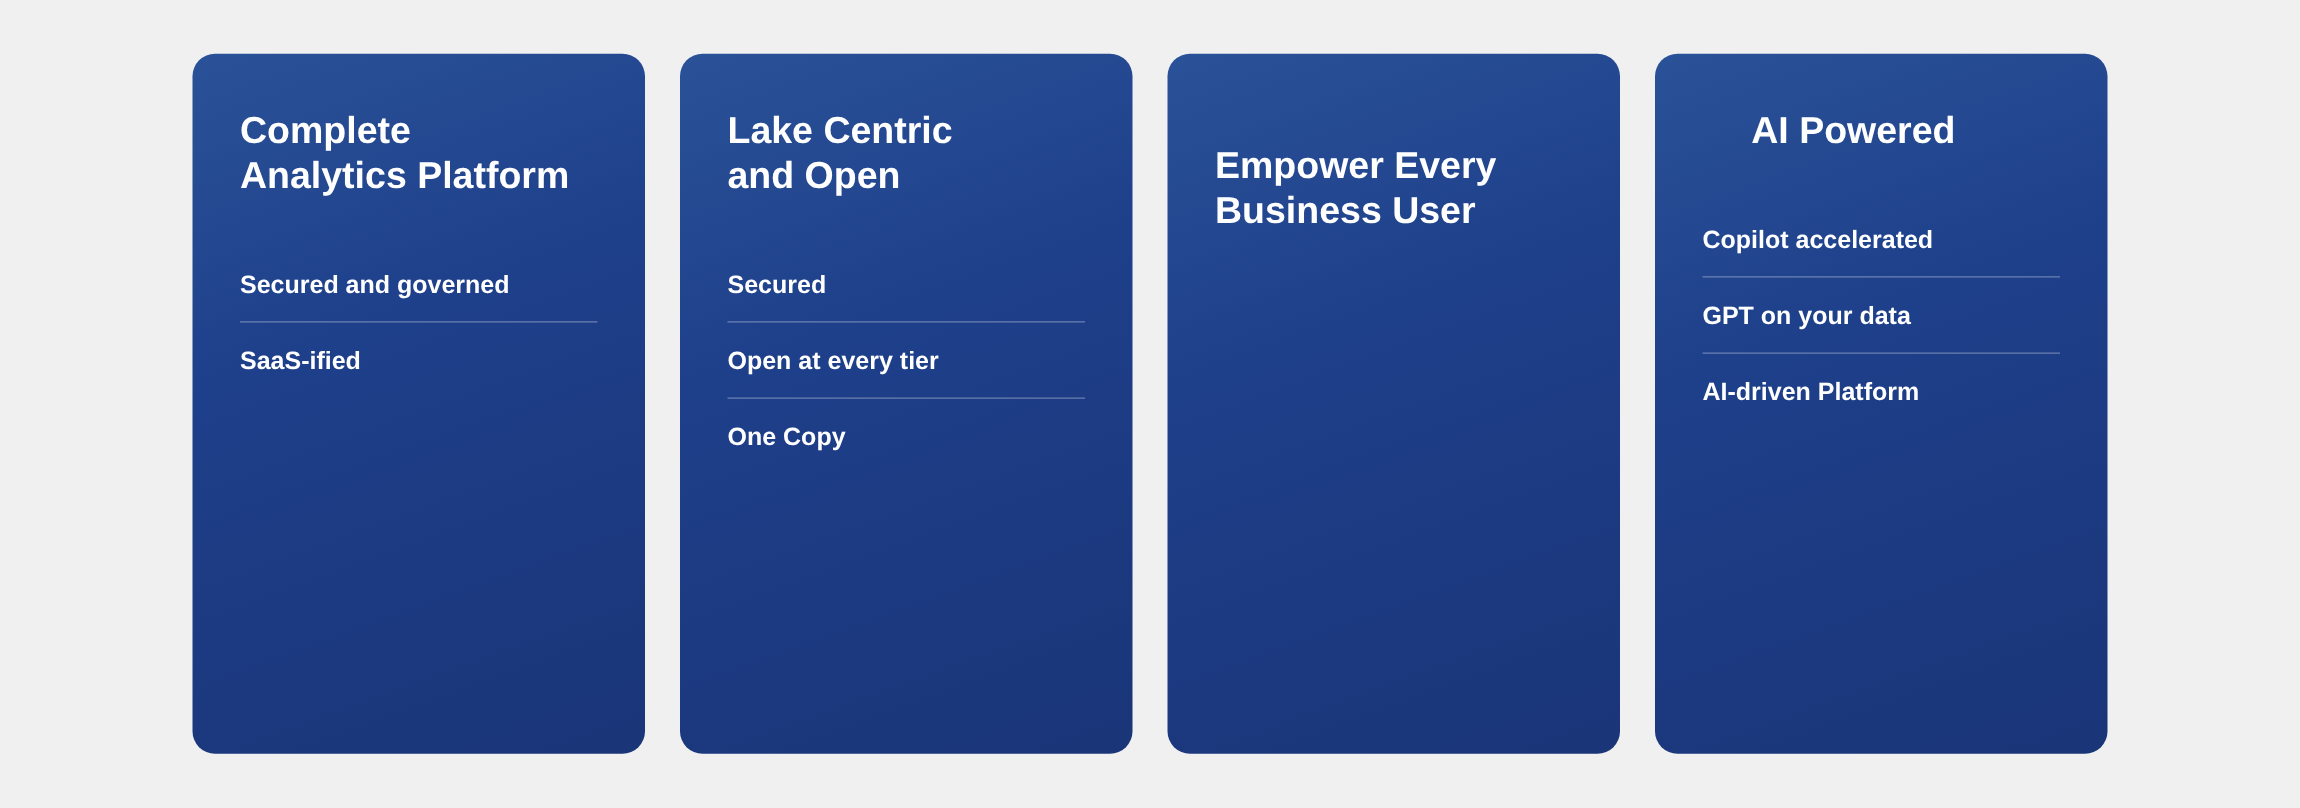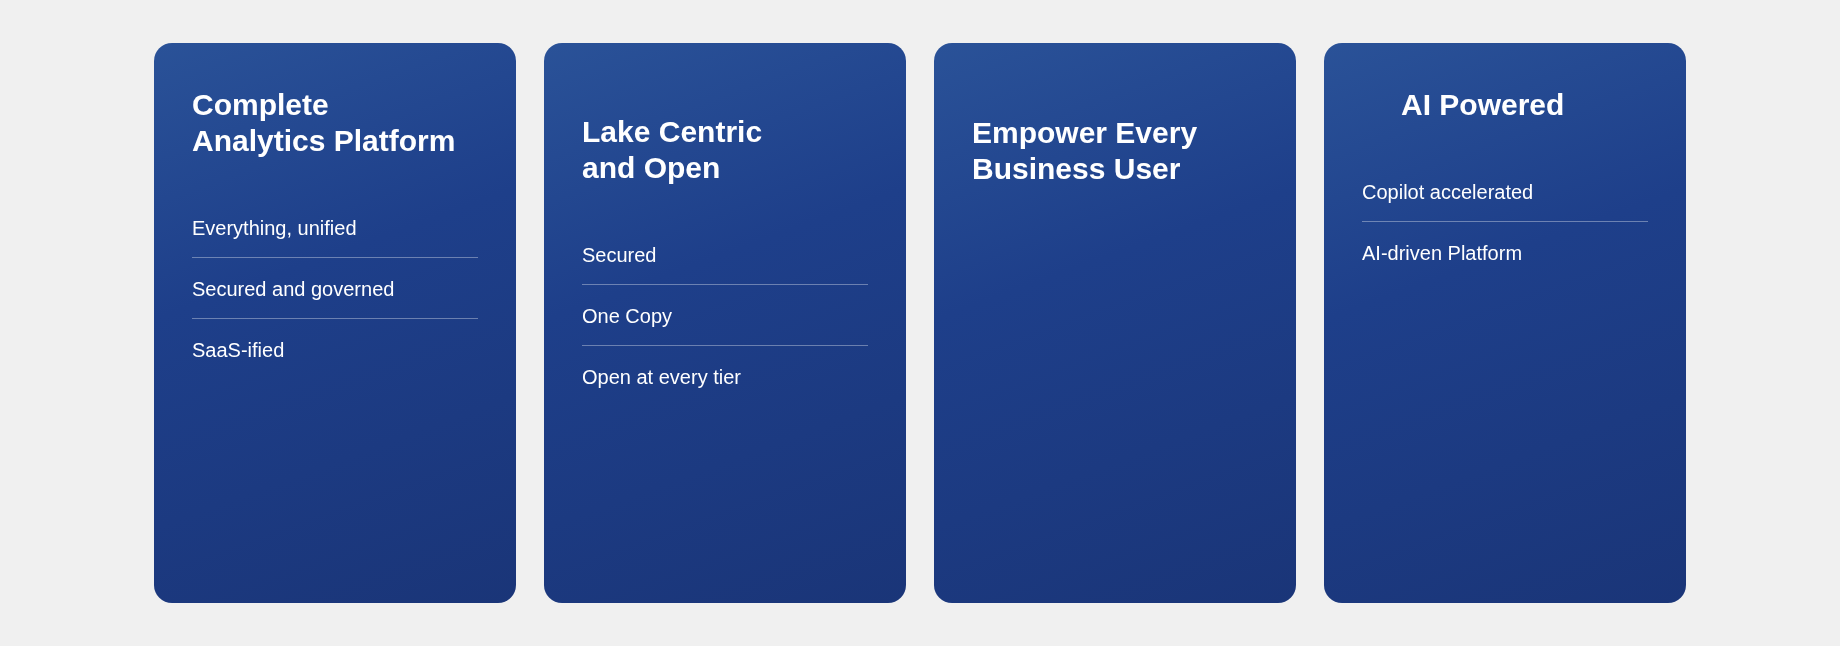--- a/index.html
+++ b/index.html
@@ -47,55 +47,55 @@
     .card-items {
       display: flex;
       flex-direction: column;
       gap: 0;
     }
 
     .card-item {
       padding: 18px 0 16px 0;
       border-bottom: 1px solid rgba(255, 255, 255, 0.35);
       font-size: 20px;
-      font-weight: 400;
+      font-weight: 700;
       color: #ffffff;
       line-height: 1.3;
     }
 
     .card-item:last-child {
       border-bottom: none;
     }
   </style>
 </head>
 <body>
 
 <div class="cards-container">
 <div class="card">
       <div class="card-title" style="white-space: pre-line;">Complete
 Analytics Platform</div>
       <div class="card-items">
-        <div class="card-item">Everything, unified</div>
         <div class="card-item">Secured and governed</div>
         <div class="card-item">SaaS-ified</div>
       </div>
     </div>
     <div class="card">
-      <div class="card-title" style="white-space: pre-line; margin-top: 27px;">Lake Centric
+      <div class="card-title" style="white-space: pre-line;">Lake Centric
 and Open</div>
       <div class="card-items">
         <div class="card-item">Secured</div>
+        <div class="card-item">Open at every tier</div>
         <div class="card-item">One Copy</div>
-        <div class="card-item">Open at every tier</div>
       </div>
     </div>
     <div class="card">
       <div class="card-title" style="white-space: pre-line; margin-top: 28px;">Empower Every
 Business User</div>
     </div>
     <div class="card">
       <div class="card-title" style="white-space: pre-line; margin-left: 39px;">AI Powered</div>
       <div class="card-items">
         <div class="card-item">Copilot accelerated</div>
+        <div class="card-item">GPT on your data</div>
         <div class="card-item">AI-driven Platform</div>
       </div>
     </div>
   </div>
 
 </body></html>

